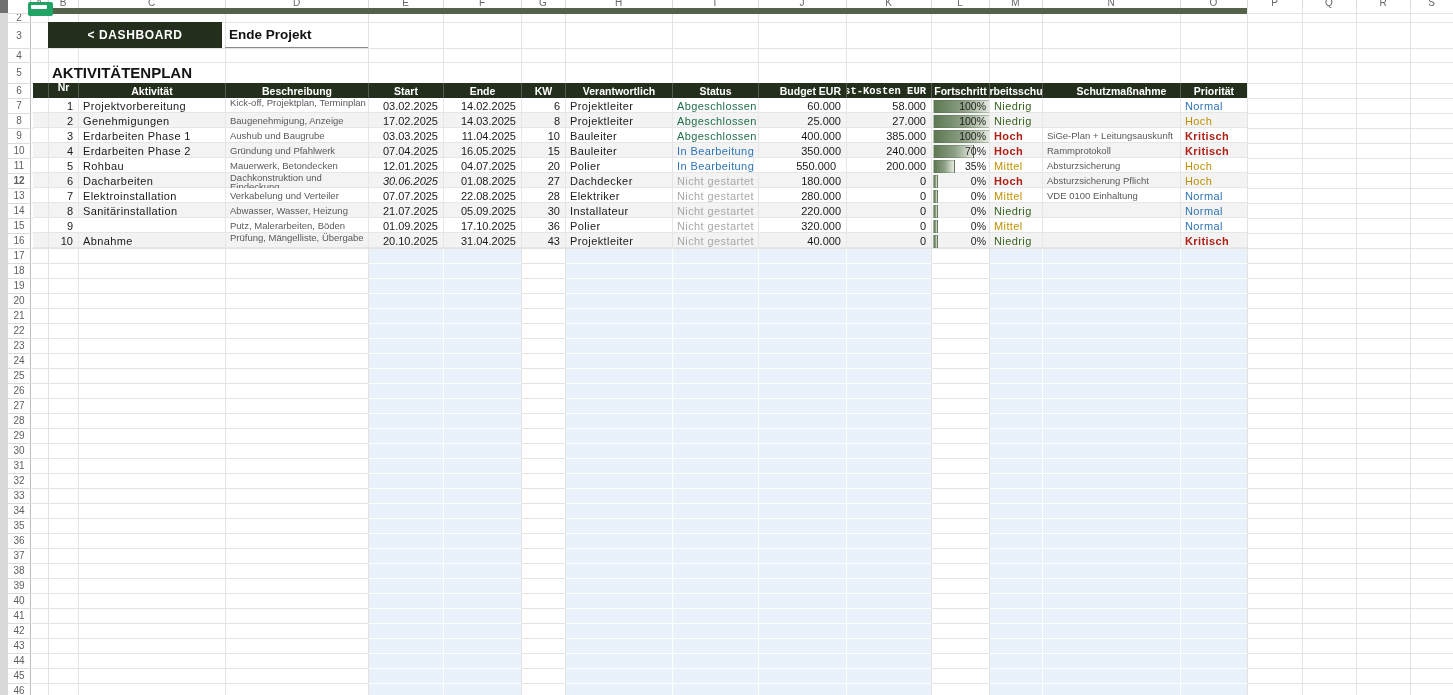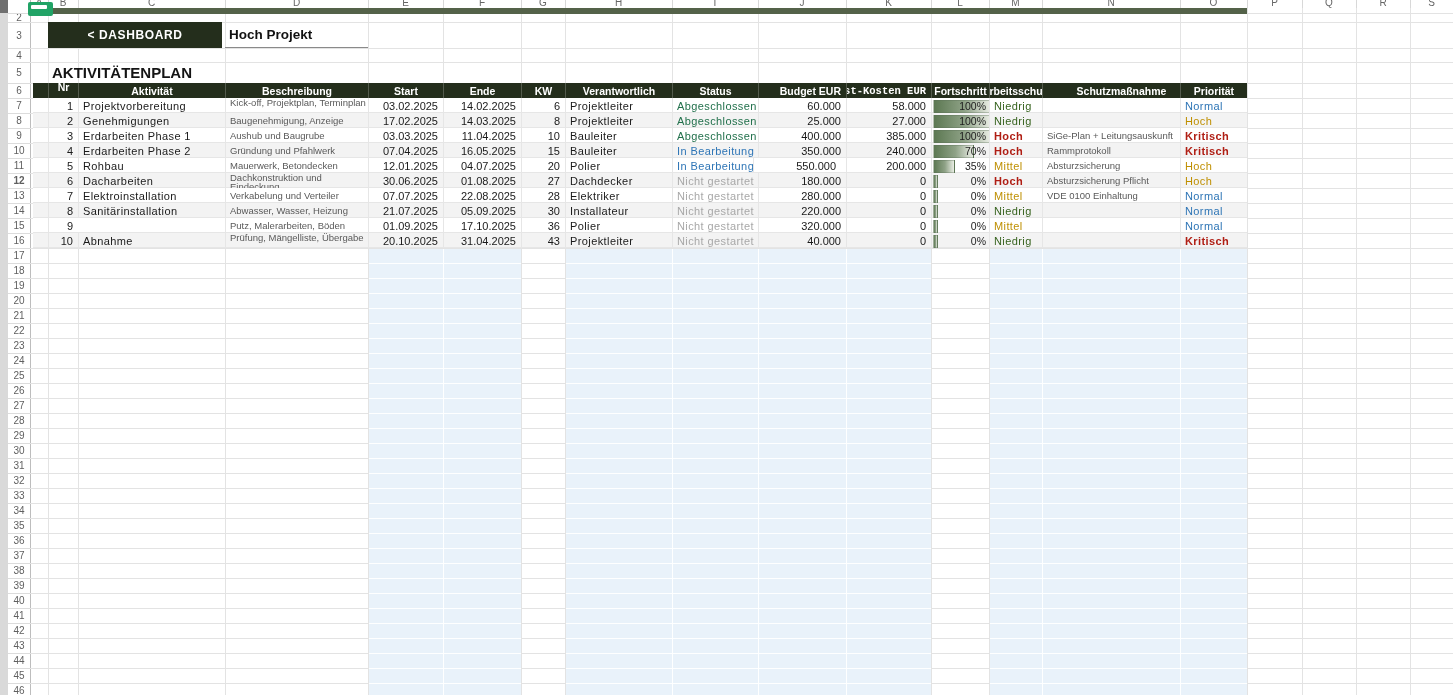--- a/index.html
+++ b/index.html
@@ -338,21 +338,21 @@
   <div id="app-logo" class="abs" style="left: 28px; top: 2px; width: 25px; height: 14px; border-radius: 2px; background: rgb(33, 163, 102);">
     <div class="abs" style="left:3px;top:3px;width:16px;height:4px;background:#fff;border-radius:1px;"></div>
   </div>
 
   <div id="back-btn" class="abs" style="left: 48px; top: 22px; width: 174px; height: 26px; background: rgb(36, 46, 28);">
     <span>&lt; DASHBOARD</span>
   </div>
 
   <div class="cell al" style="left:225px;top:22px;width:143px;height:26px;border-bottom:1px solid #8a8a8a;
               font-size:13.5px;font-weight:bold;color:#111;">
-    <span>Hoch Projekt</span>
+    <span>Ende Projekt</span>
   </div>
 
   <div class="cell al" style="left:48px;top:62px;width:320px;height:21px;font-size:15px;font-weight:bold;color:#141414;">
     <span>AKTIVITÄTENPLAN</span>
   </div>
 
   <div id="table-header">
       <div style="position: absolute; left: 33px; top: 83px; width: 1214px; height: 15px; background: rgb(36, 46, 28);"></div>
       <div class="hdrcell ac" style="left: 48px; top: 71px; width: 30px; height: 32px; border-left: 1px solid rgba(255, 255, 255, 0.22);">Nr</div>
       <div class="hdrcell ac" style="left: 78px; top: 83px; width: 147px; height: 15px; border-left: 1px solid rgba(255, 255, 255, 0.22);">Aktivität</div>
@@ -462,21 +462,21 @@
           <div class="barlabel">35%</div>
         </div>
         <div class="cell al ls" style="left: 956px; top: 0px; width: 53px; height: 15px; border-left: 1px solid rgb(230, 230, 230); color: rgb(191, 143, 0);">Mittel</div>
         <div class="cell al small" style="left: 1009px; top: 0px; width: 138px; height: 15px; border-left: 1px solid rgb(230, 230, 230);">Absturzsicherung</div>
         <div class="cell al ls" style="left: 1147px; top: 0px; width: 67px; height: 15px; border-left: 1px solid rgb(230, 230, 230); color: rgb(191, 143, 0);">Hoch</div>
       </div>
       <div style="position: absolute; left: 33px; top: 173px; width: 1214px; height: 15px; background: rgb(243, 243, 243); border-bottom: 1px solid rgb(230, 230, 230); box-sizing: border-box;">
         <div class="cell ar" style="left: 15px; top: 0px; width: 30px; height: 15px; border-left: 1px solid rgb(230, 230, 230);">6</div>
         <div class="cell al ls" style="left: 45px; top: 0px; width: 147px; height: 15px; border-left: 1px solid rgb(230, 230, 230);">Dacharbeiten</div>
         <div class="cell al small wrap" style="left: 192px; top: 0px; width: 143px; height: 15px; border-left: 1px solid rgb(230, 230, 230);">Dachkonstruktion und Eindeckung</div>
-        <div class="cell ar" style="left: 335px; top: 0px; width: 75px; height: 15px; border-left: 1px solid rgb(230, 230, 230);">30.06.2025</div>
+        <div class="cell ar" style="left: 335px; top: 0px; width: 75px; height: 15px; border-left: 1px solid rgb(230, 230, 230); font-style: italic;">30.06.2025</div>
         <div class="cell ar" style="left: 410px; top: 0px; width: 78px; height: 15px; border-left: 1px solid rgb(230, 230, 230);">01.08.2025</div>
         <div class="cell ar" style="left: 488px; top: 0px; width: 44px; height: 15px; border-left: 1px solid rgb(230, 230, 230);">27</div>
         <div class="cell al ls" style="left: 532px; top: 0px; width: 107px; height: 15px; border-left: 1px solid rgb(230, 230, 230);">Dachdecker</div>
         <div class="cell al ls" style="left: 639px; top: 0px; width: 86px; height: 15px; border-left: 1px solid rgb(230, 230, 230); color: rgb(168, 168, 168);">Nicht gestartet</div>
         <div class="cell ar" style="left: 725px; top: 0px; width: 88px; height: 15px; border-left: 1px solid rgb(230, 230, 230);">180.000</div>
         <div class="cell ar" style="left: 813px; top: 0px; width: 85px; height: 15px; border-left: 1px solid rgb(230, 230, 230);">0</div>
         <div class="cell" style="left: 898px; top: 0px; width: 58px; height: 15px; border-left: 1px solid rgb(230, 230, 230);">
           <div class="bar" style="width: 3px;"></div>
           <div class="barlabel">0%</div>
         </div>

